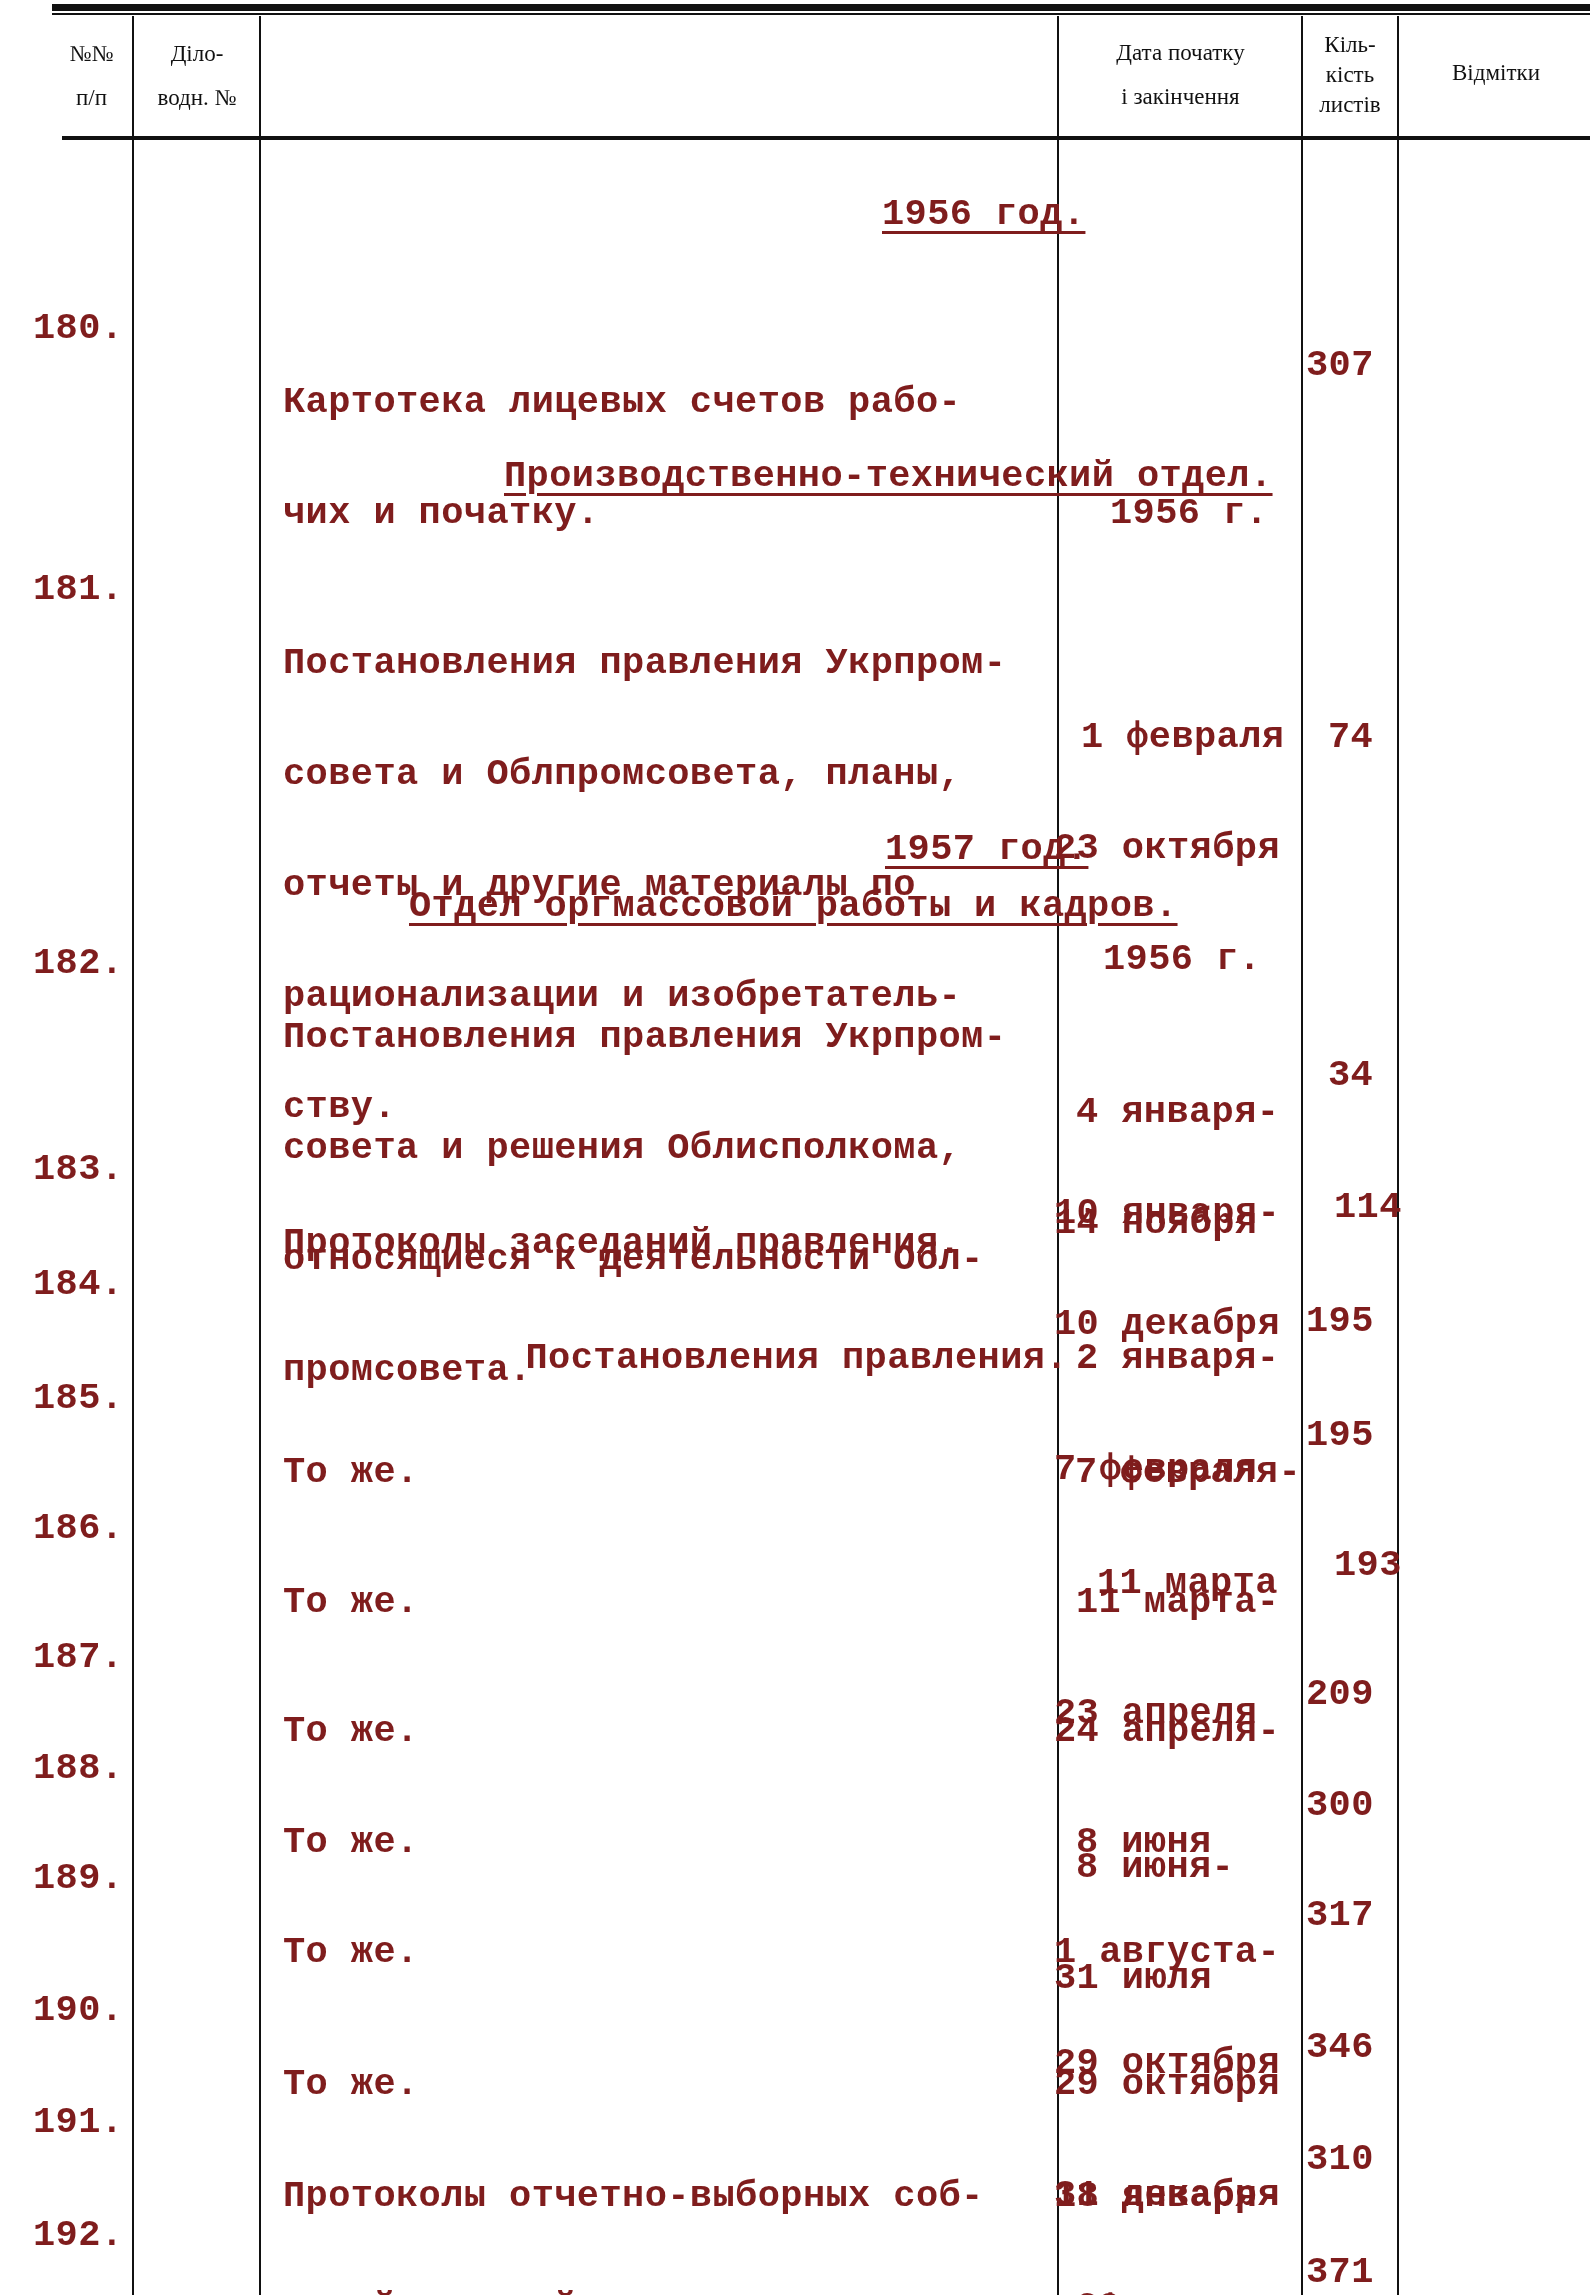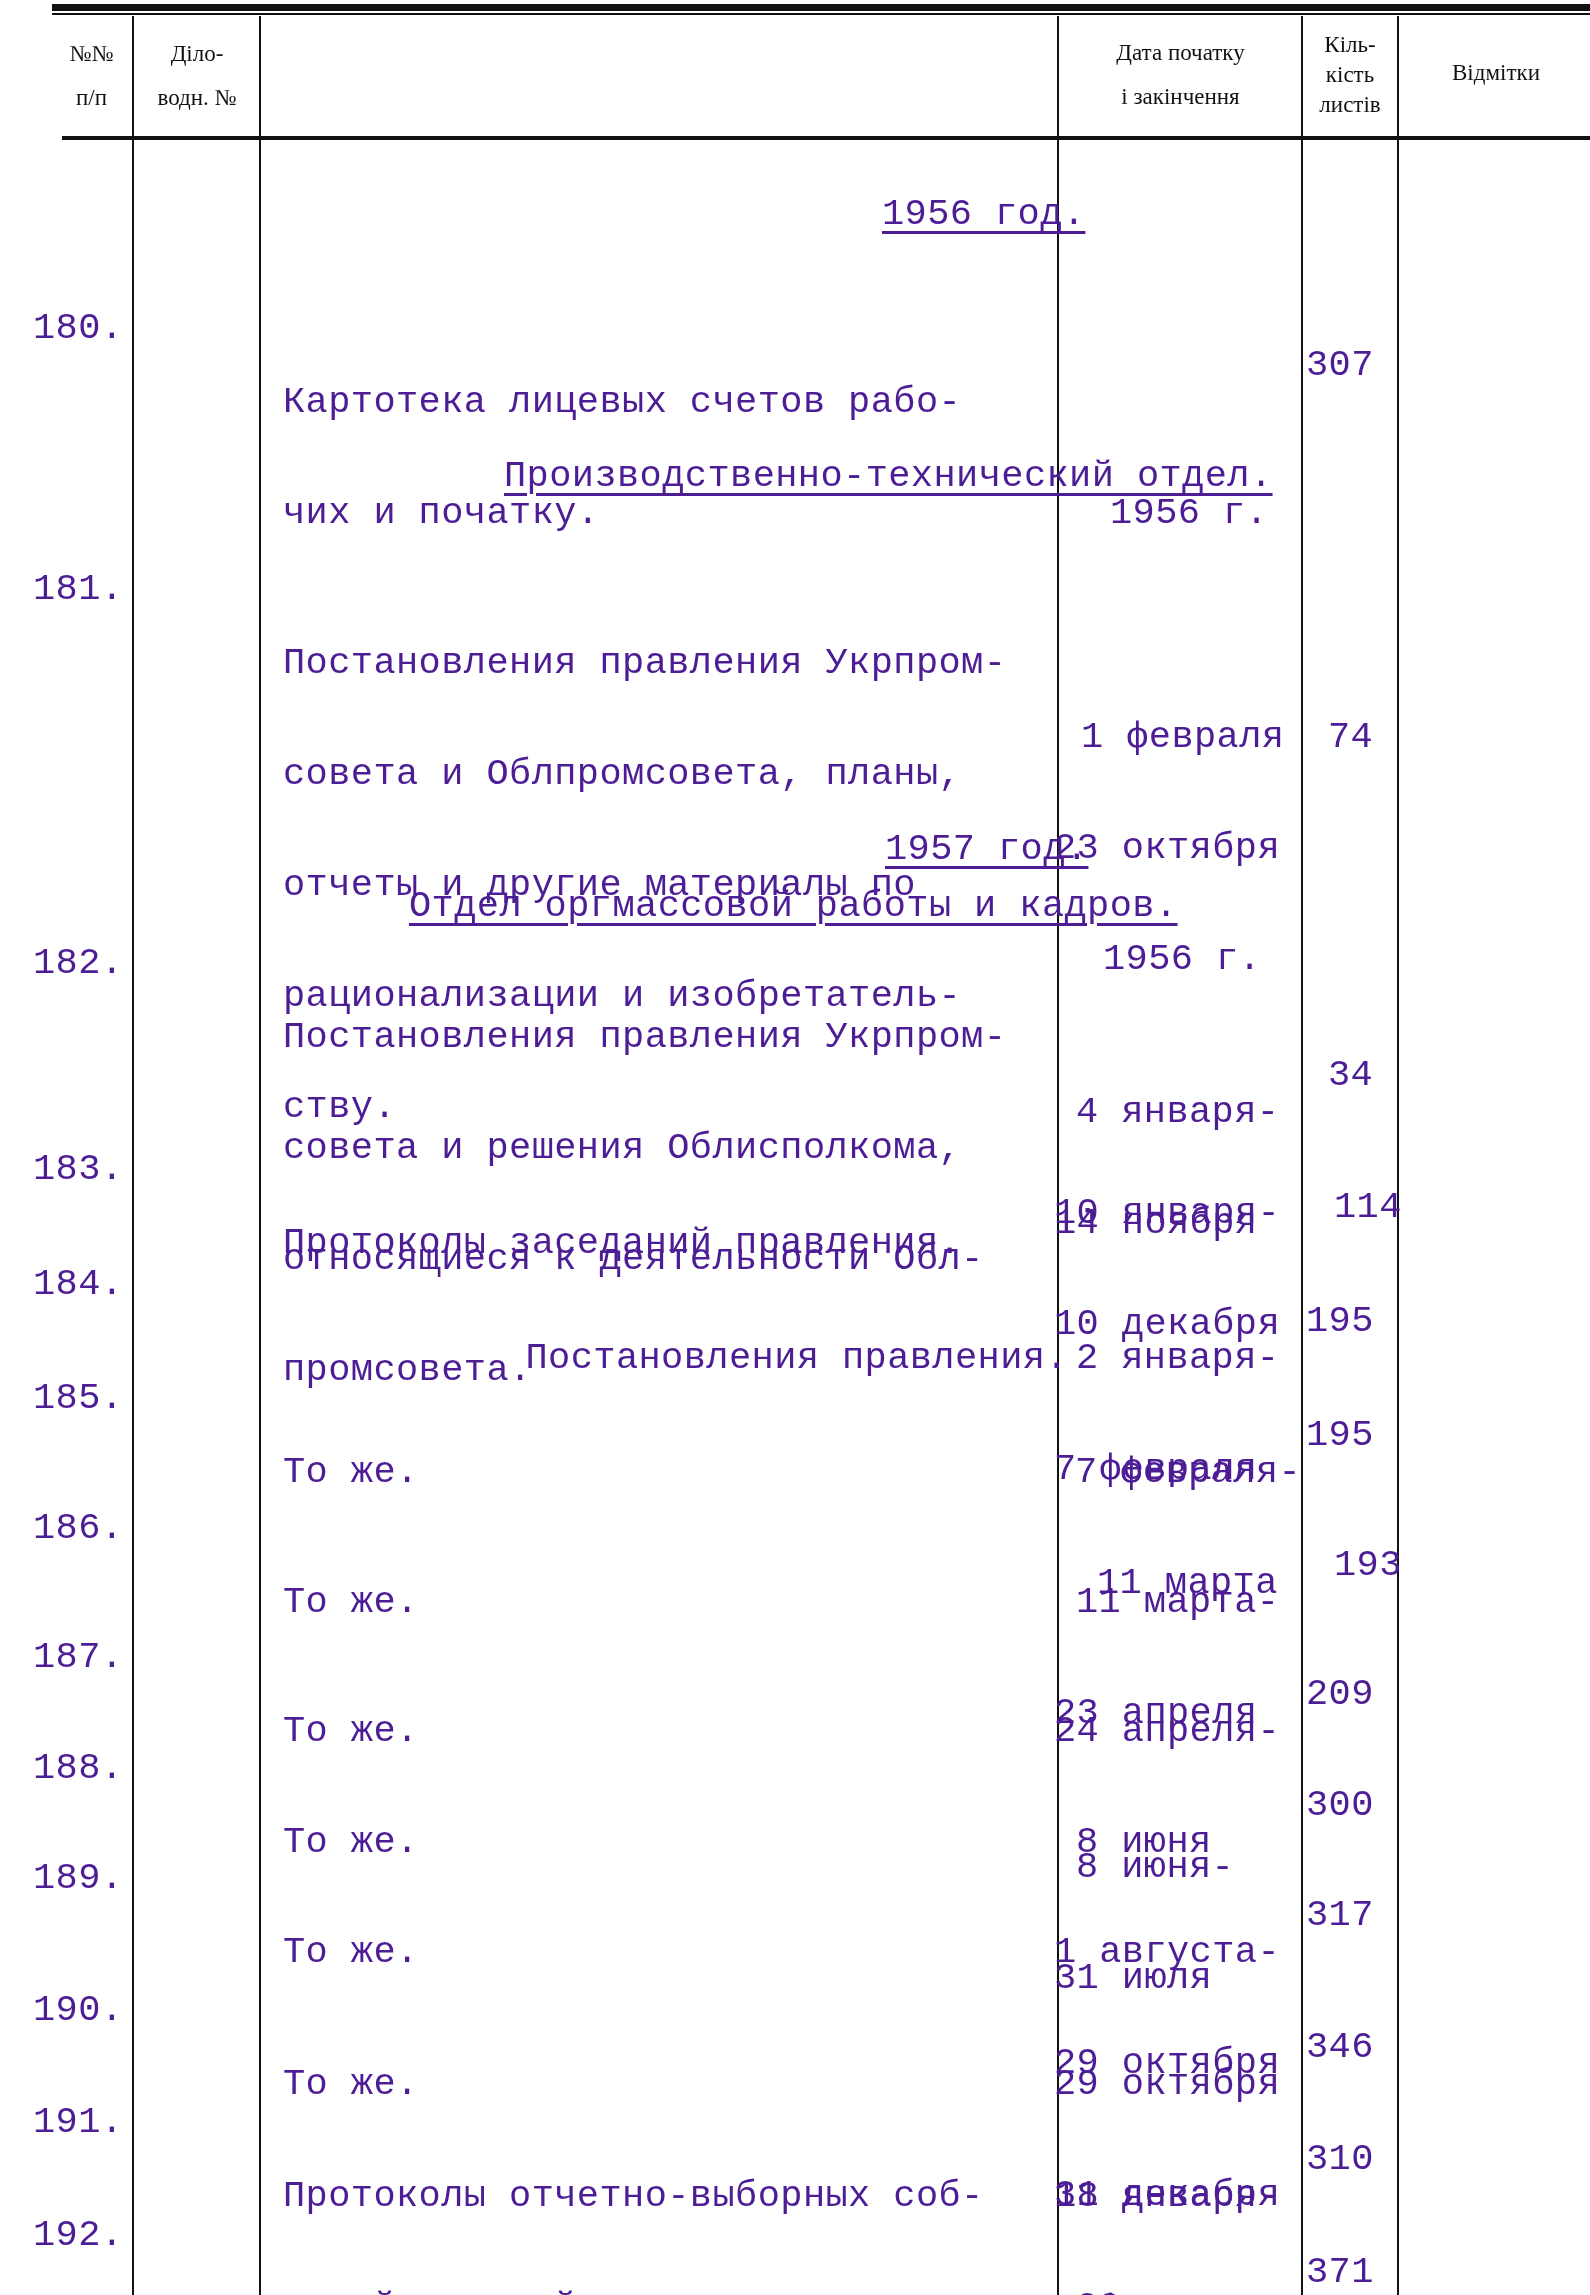--- a/index.html
+++ b/index.html
@@ -9,21 +9,21 @@
   
   .hline { position: absolute; background: #111; }
   .vline { position: absolute; background: #111; width: 2.2px; }
 
   
   .hdr { position: absolute; font-family: "Liberation Serif", "DejaVu Serif", serif; color: #111; text-align: center; line-height: 1.45; }
   .hdr-sm { font-size: 23px; }
   .hdr-lg { font-size: 30px; }
 
   
-  .tw { position: absolute; font-family: "Liberation Mono", "DejaVu Sans Mono", monospace; font-size: 37px; line-height: 37px; color: #4c1d95; white-space: pre; font-weight: normal; letter-spacing: 0.4px; }
+  .tw { position: absolute; font-family: "Liberation Mono", "DejaVu Sans Mono", monospace; font-size: 37px; line-height: 37px; color: #7f1d1d; white-space: pre; font-weight: bold; letter-spacing: 0.4px; }
   .num { position: absolute; left: 33px; width: 96px; }
   .title { position: absolute; left: 283px; width: 785px; }
   .date { position: absolute; left: 1054px; width: 261px; text-align: left; }
   .cnt { position: absolute; left: 1306px; width: 96px; text-align: left; }
   .section { position: absolute; text-decoration: underline; text-decoration-thickness: 3px; text-underline-offset: 7.4px; }
   .line { display: block; }
 </style>
 </head>
 <body>
 

